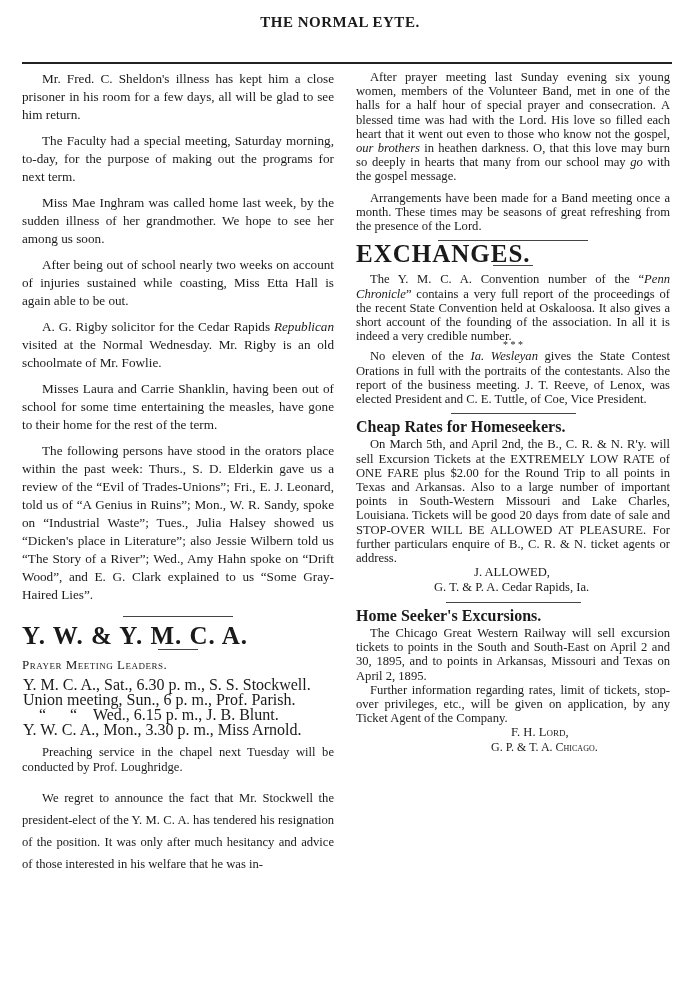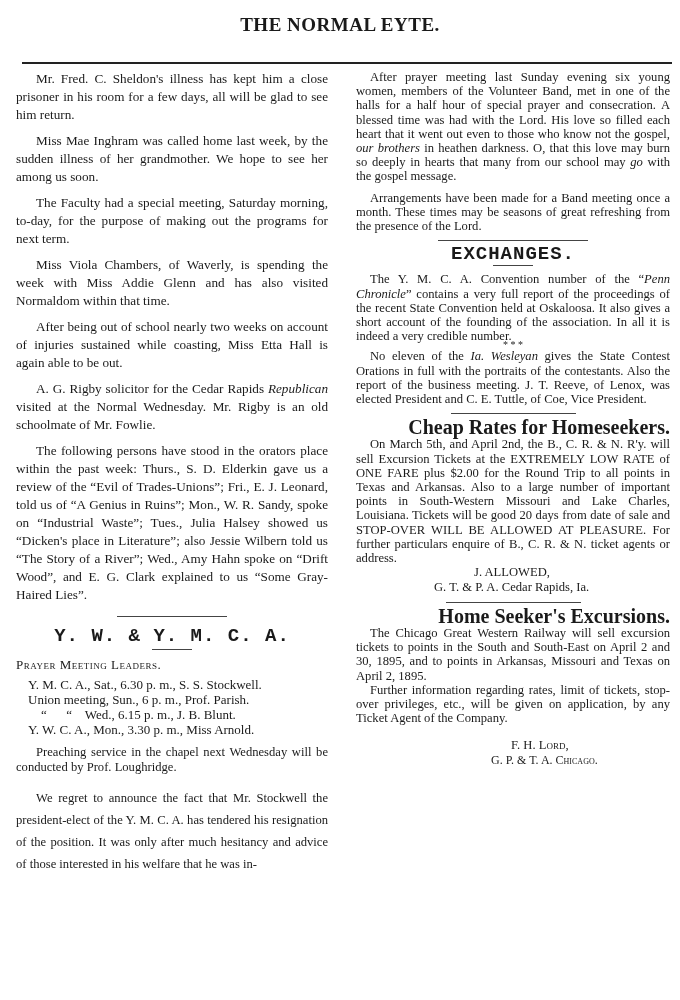--- a/index.html
+++ b/index.html
@@ -1,62 +1,62 @@
 <!DOCTYPE html>
 <html><head>
 <meta charset="utf-8">
 <style>
   html, body { margin:0; padding:0; background:#fff; }
   body { width:680px; height:1000px; position:relative; overflow:hidden;
          font-family:"Liberation Serif","DejaVu Serif",serif; color:#1a1a1a; }
   .masthead { position:absolute; top:14px; left:0; width:680px; text-align:center;
-              font-weight:bold; font-size:19px; letter-spacing:0.5px; }
+              font-weight:bold; font-size:15px; letter-spacing:0.5px; }
   .rule-top { position:absolute; top:62px; left:22px; width:650px; height:2px; background:#222; }
   .col { position:absolute; top:70px; font-size:13.2px; line-height:18px; text-align:justify; }
-  .col-left { left:16px; width:312px; }
+  .col-left { left:22px; width:312px; }
   .col-right { left:356px; width:314px; font-size:12.6px; line-height:14.2px; }
   .col p { margin:0 0 8px 0; text-indent:20px; }
   .col-right p { margin:0 0 7px 0; text-indent:14px; }
   .sep { width:110px; height:1px; background:#444; margin:12px auto 10px auto; }
   .sep-short { width:40px; height:1px; background:#444; margin:4px auto 6px auto; }
-  .h-big { text-align:center; font-weight:bold; font-size:19px; letter-spacing:1px; margin:6px 0 2px 0;font-family:Liberation Mono, monospace; }
-  .h-mid { text-align:right; font-weight:bold; font-size:20px; margin:6px 0 3px 0; }
+  .h-big { font-weight:bold; font-size:25px; letter-spacing:1px; margin:6px 0 2px 0; }
+  .h-mid { text-align:left; font-weight:bold; font-size:16px; margin:6px 0 3px 0; }
   .smallcaps { text-align:left; font-variant:small-caps; font-size:13px; margin:0 0 3px 0; letter-spacing:0.5px; }
-  .leaders { font-size:13px; line-height:15px; margin:0 0 8px 12px; }
+  .leaders { font-size:16px; line-height:15px; margin:0 0 8px 1px; }
   .leaders div { white-space:pre; }
   .stars { text-align:center; font-size:10px; line-height:8px; margin:-2px 0 0 0; }
   .sig-indent { padding-left:110px; }
   .caps { font-variant:small-caps; }
 </style>
 </head>
 <body>
 
 <div class="masthead">THE NORMAL EYTE.</div>
 <div class="rule-top"></div>
 
 <div class="col col-left">
   <p>Mr. Fred. C. Sheldon's illness has kept him a close prisoner in his room for a few days, all will be glad to see him return.</p>
+  <p>The Faculty had a special meeting, Saturday morning, to-day, for the purpose of making out the programs for next term.</p>
   <p>Miss Mae Inghram was called home last week, by the sudden illness of her grandmother. We hope to see her among us soon.</p>
-  <p>The Faculty had a special meeting, Saturday morning, to-day, for the purpose of making out the programs for next term.</p>
-  <p>Miss Viola Chambers, of Waverly, is spending the week with Miss Addie Glenn and has also visited Normaldom within that time.</p>
   <p>After being out of school nearly two weeks on account of injuries sustained while coasting, Miss Etta Hall is again able to be out.</p>
   <p><span>A. G. Rigby solicitor for the Cedar Rapids </span><i>Republican</i><span> visited at the Normal Wednesday. Mr. Rigby is an old schoolmate of Mr. Fowlie.</span></p>
+  <p>Misses Laura and Carrie Shanklin, having been out of school for some time entertaining the measles, have gone to their home for the rest of the term.</p>
   <p>The following persons have stood in the orators place within the past week: Thurs., S. D. Elderkin gave us a review of the “Evil of Trades-Unions”; Fri., E. J. Leonard, told us of “A Genius in Ruins”; Mon., W. R. Sandy, spoke on “Industrial Waste”; Tues., Julia Halsey showed us “Dicken's place in Literature”; also Jessie Wilbern told us “The Story of a River”; Wed., Amy Hahn spoke on “Drift Wood”, and E. G. Clark explained to us “Some Gray-Haired Lies”.</p>
 
   <div class="sep"></div>
   <div class="h-big">Y. W. &amp; Y. M. C. A.</div>
   <div class="sep-short"></div>
   <div class="smallcaps">Prayer Meeting Leaders.</div>
   <div class="leaders">
     <div>Y. M. C. A., Sat., 6.30 p. m., S. S. Stockwell.</div>
     <div>Union meeting, Sun., 6 p. m., Prof. Parish.</div>
     <div>    “      “    Wed., 6.15 p. m., J. B. Blunt.</div>
     <div>Y. W. C. A., Mon., 3.30 p. m., Miss Arnold.</div>
   </div>
-  <p style="font-size:12.6px;line-height:15px;">Preaching service in the chapel next Wednesday will be conducted by Prof. Loughridge.</p>
+  <p style="font-size:12.6px;line-height:15px;">Preaching service in the chapel next Tuesday will be conducted by Prof. Loughridge.</p>
   <p style="font-size:12.6px;line-height:22px;margin-top:12px;">We regret to announce the fact that Mr. Stockwell the president-elect of the Y. M. C. A. has tendered his resignation of the position. It was only after much hesitancy and advice of those interested in his welfare that he was in-</p>
 </div>
 
 <div class="col col-right">
   <p><span>After prayer meeting last Sunday evening six young women, members of the Volunteer Band, met in one of the halls for a half hour of special prayer and consecration. A blessed time was had with the Lord. His love so filled each heart that it went out even to those who know not the gospel, </span><i>our brothers</i><span> in heathen darkness. O, that this love may burn so deeply in hearts that many from our school may </span><i>go</i><span> with the gospel message.</span></p>
   <p>Arrangements have been made for a Band meeting once a month. These times may be seasons of great refreshing from the presence of the Lord.</p>
 
   <div class="sep" style="width:150px;margin:6px auto 6px auto;"></div>
   <div class="h-big">EXCHANGES.</div>
   <div class="sep-short"></div>
@@ -66,16 +66,16 @@
 
   <div class="sep" style="width:125px;margin:6px auto 4px auto;"></div>
   <div class="h-mid">Cheap Rates for Homeseekers.</div>
   <p style="margin-bottom:0">On March 5th, and April 2nd, the B., C. R. &amp; N. R'y. will sell Excursion Tickets at the EXTREMELY LOW RATE of ONE FARE plus $2.00 for the Round Trip to all points in Texas and Arkansas. Also to a large number of important points in South-Western Missouri and Lake Charles, Louisiana. Tickets will be good 20 days from date of sale and STOP-OVER WILL BE ALLOWED AT PLEASURE. For further particulars enquire of B., C. R. &amp; N. ticket agents or address.</p>
   <div class="sig-indent" style="padding-left:118px">J. ALLOWED,</div>
   <div style="padding-left:78px;margin-bottom:4px">G. T. &amp; P. A. Cedar Rapids, Ia.</div>
 
   <div class="sep" style="width:135px;margin:8px auto 6px auto;"></div>
   <div class="h-mid">Home Seeker's Excursions.</div>
   <p style="margin-bottom:0">The Chicago Great Western Railway will sell excursion tickets to points in the South and South-East on April 2 and 30, 1895, and to points in Arkansas, Missouri and Texas on April 2, 1895.</p>
-  <p style="margin-bottom:13px">Further information regarding rates, limit of tickets, stop-over privileges, etc., will be given on application, by any Ticket Agent of the Company.</p>
+  <p style="margin-bottom:0">Further information regarding rates, limit of tickets, stop-over privileges, etc., will be given on application, by any Ticket Agent of the Company.</p>
   <div class="caps" style="padding-left:155px">F. H. Lord,</div>
   <div class="caps" style="padding-left:135px;font-size:12px">G. P. &amp; T. A. Chicago.</div>
 </div>
 
 </body></html>

